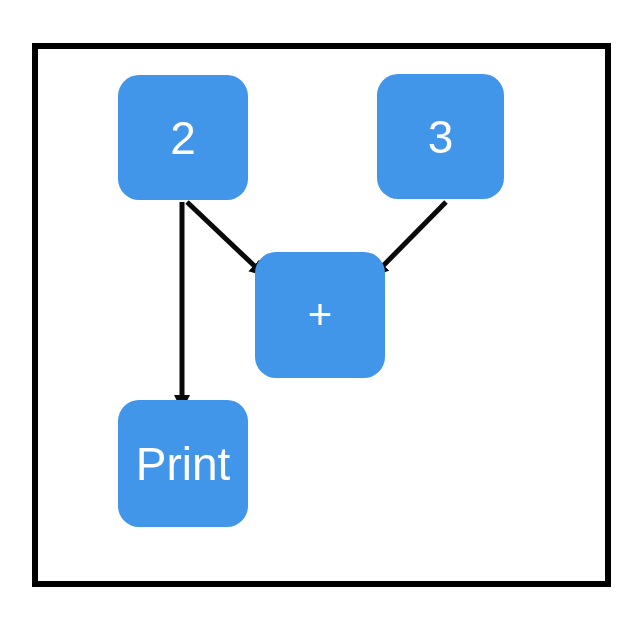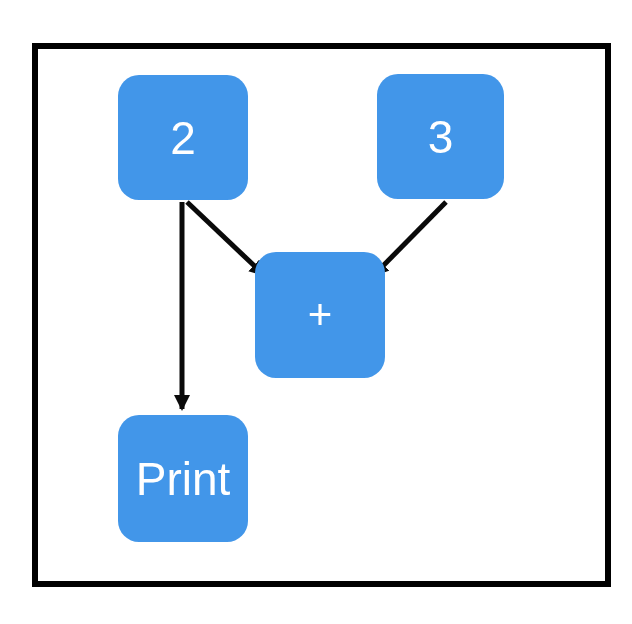--- a/index.html
+++ b/index.html
@@ -41,21 +41,21 @@
     align-items: center;
     justify-content: center;
     font-size: 46px;
     font-weight: 400;
     line-height: 1;
     user-select: none;
   }
   .node-2     { left: 118px; top: 75px;  width: 130px; height: 125px; }
   .node-3     { left: 377px; top: 74px;  width: 127px; height: 125px; }
   .node-plus  { left: 255px; top: 252px; width: 130px; height: 126px; font-size: 42px; }
-  .node-print { left: 118px; top: 415px; width: 130px; height: 127px; }
+  .node-print { left: 118px; top: 400px; width: 130px; height: 127px; }
 </style>
 </head>
 <body>
 
 <div class="canvas-frame"></div>
 
 <svg class="edges-layer" width="632" height="624" viewBox="0 0 632 624" xmlns="http://www.w3.org/2000/svg">
   <defs>
     <marker id="ah" markerUnits="userSpaceOnUse" markerWidth="20" markerHeight="20" refX="14" refY="8" orient="auto">
       <path d="M0,0 L16,8 L0,16 Z" fill="#0a0a0a"></path>

